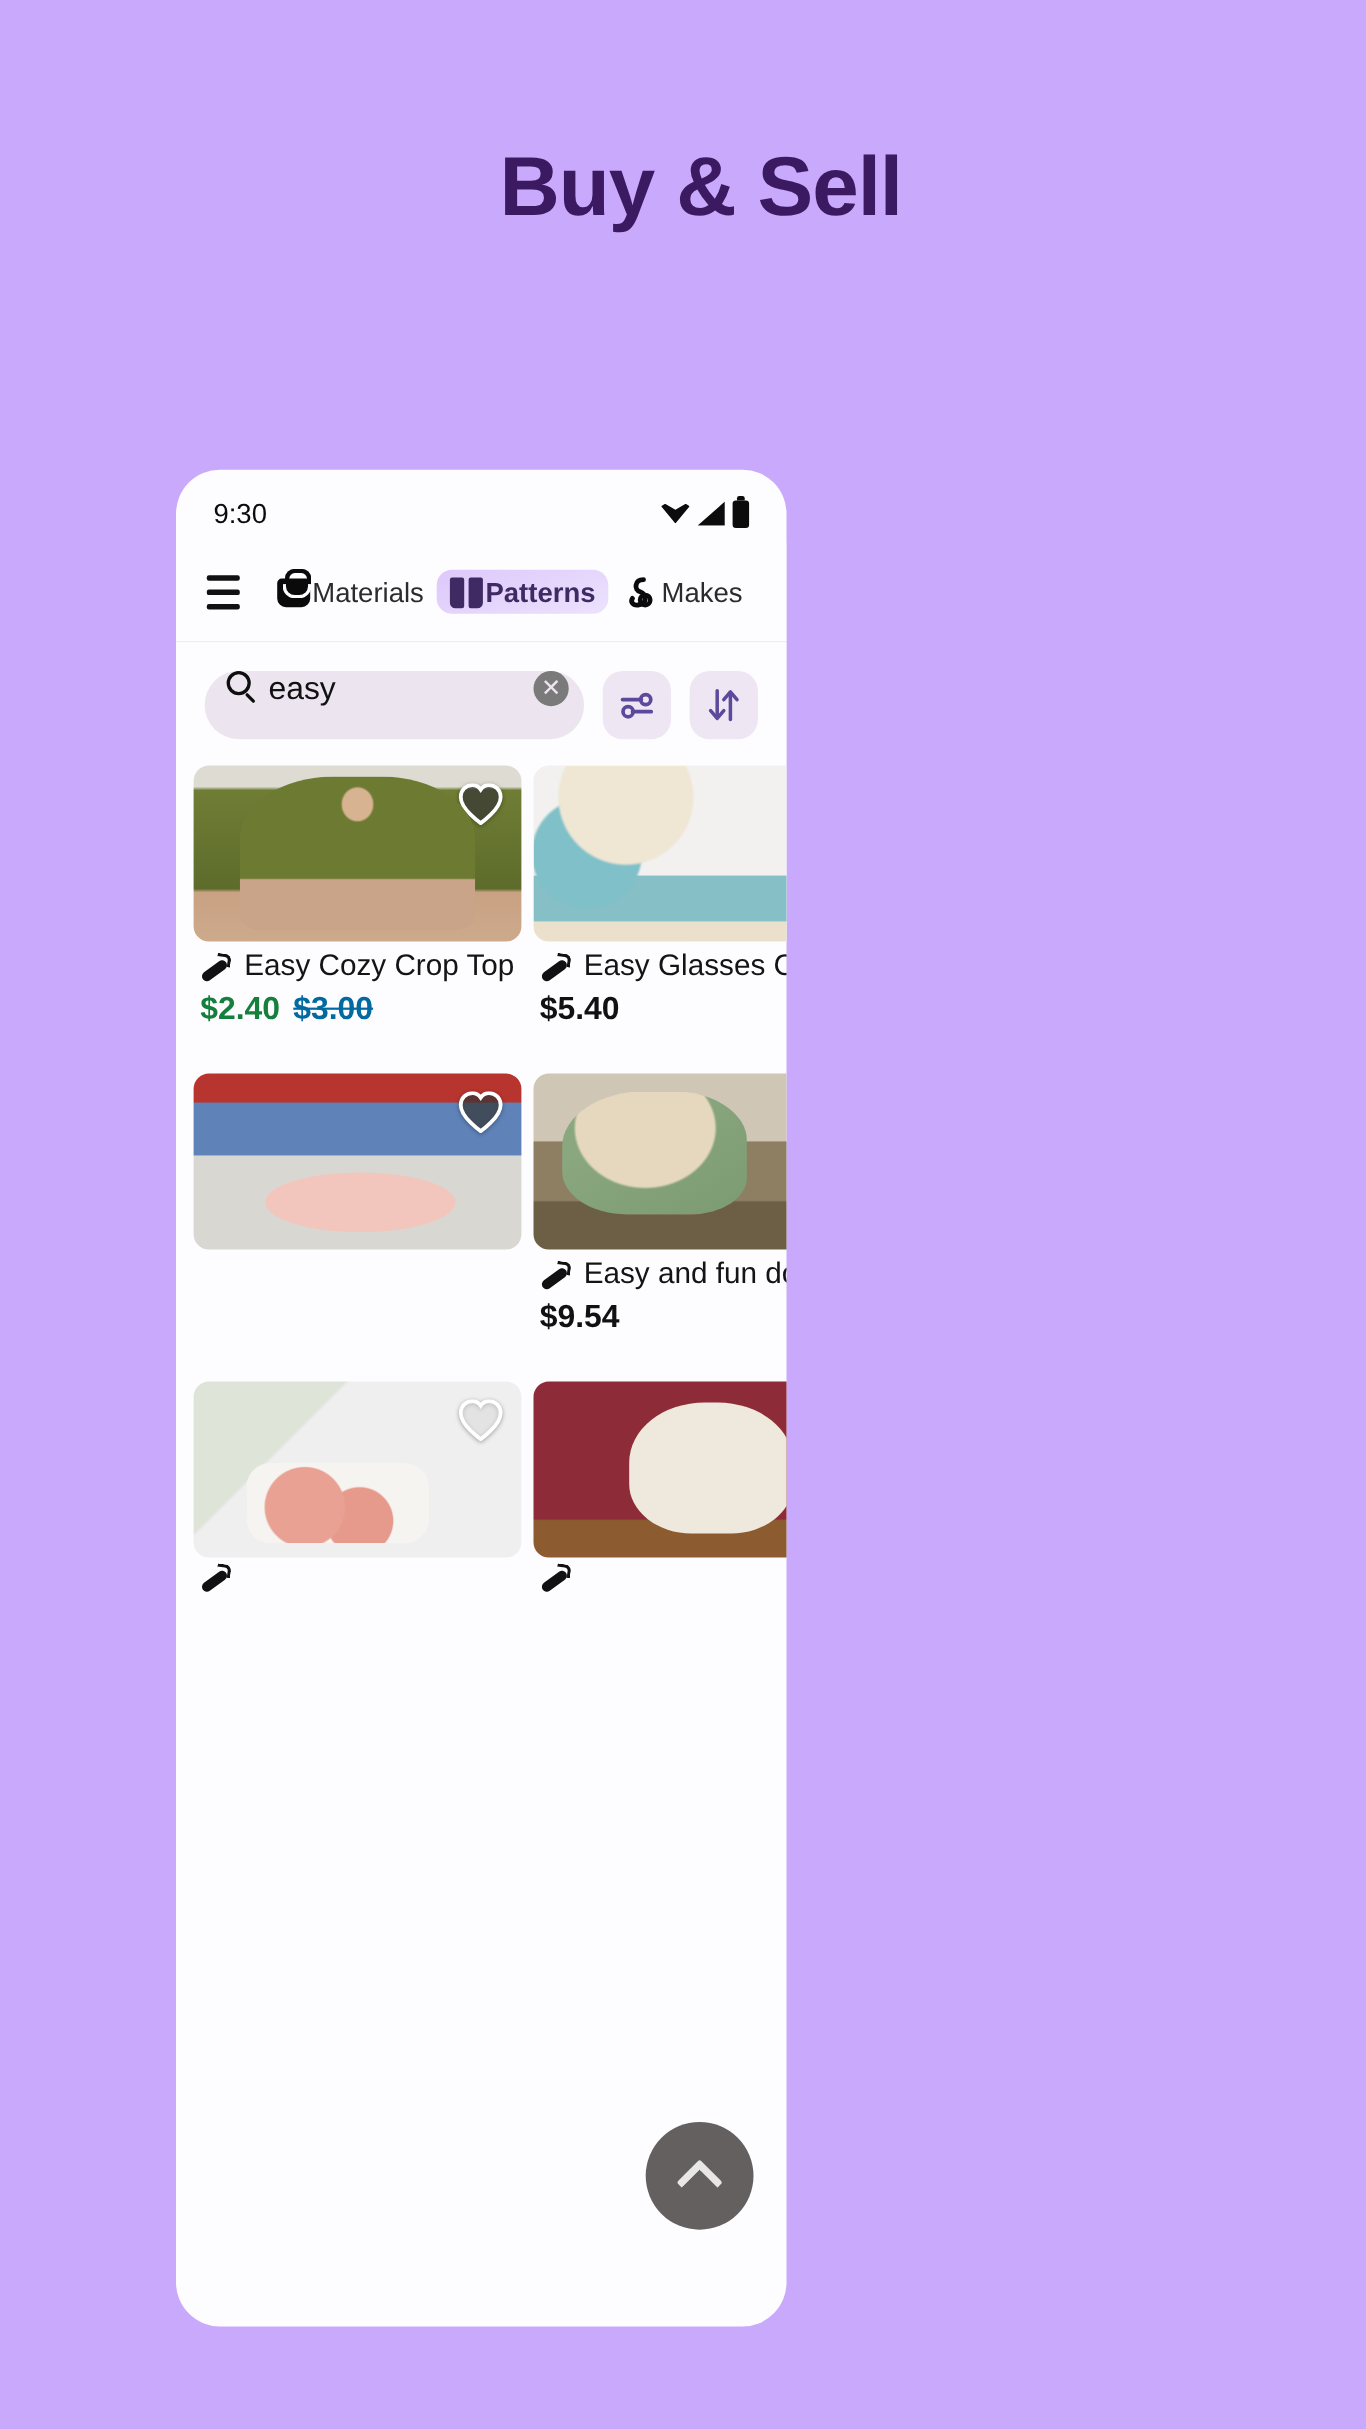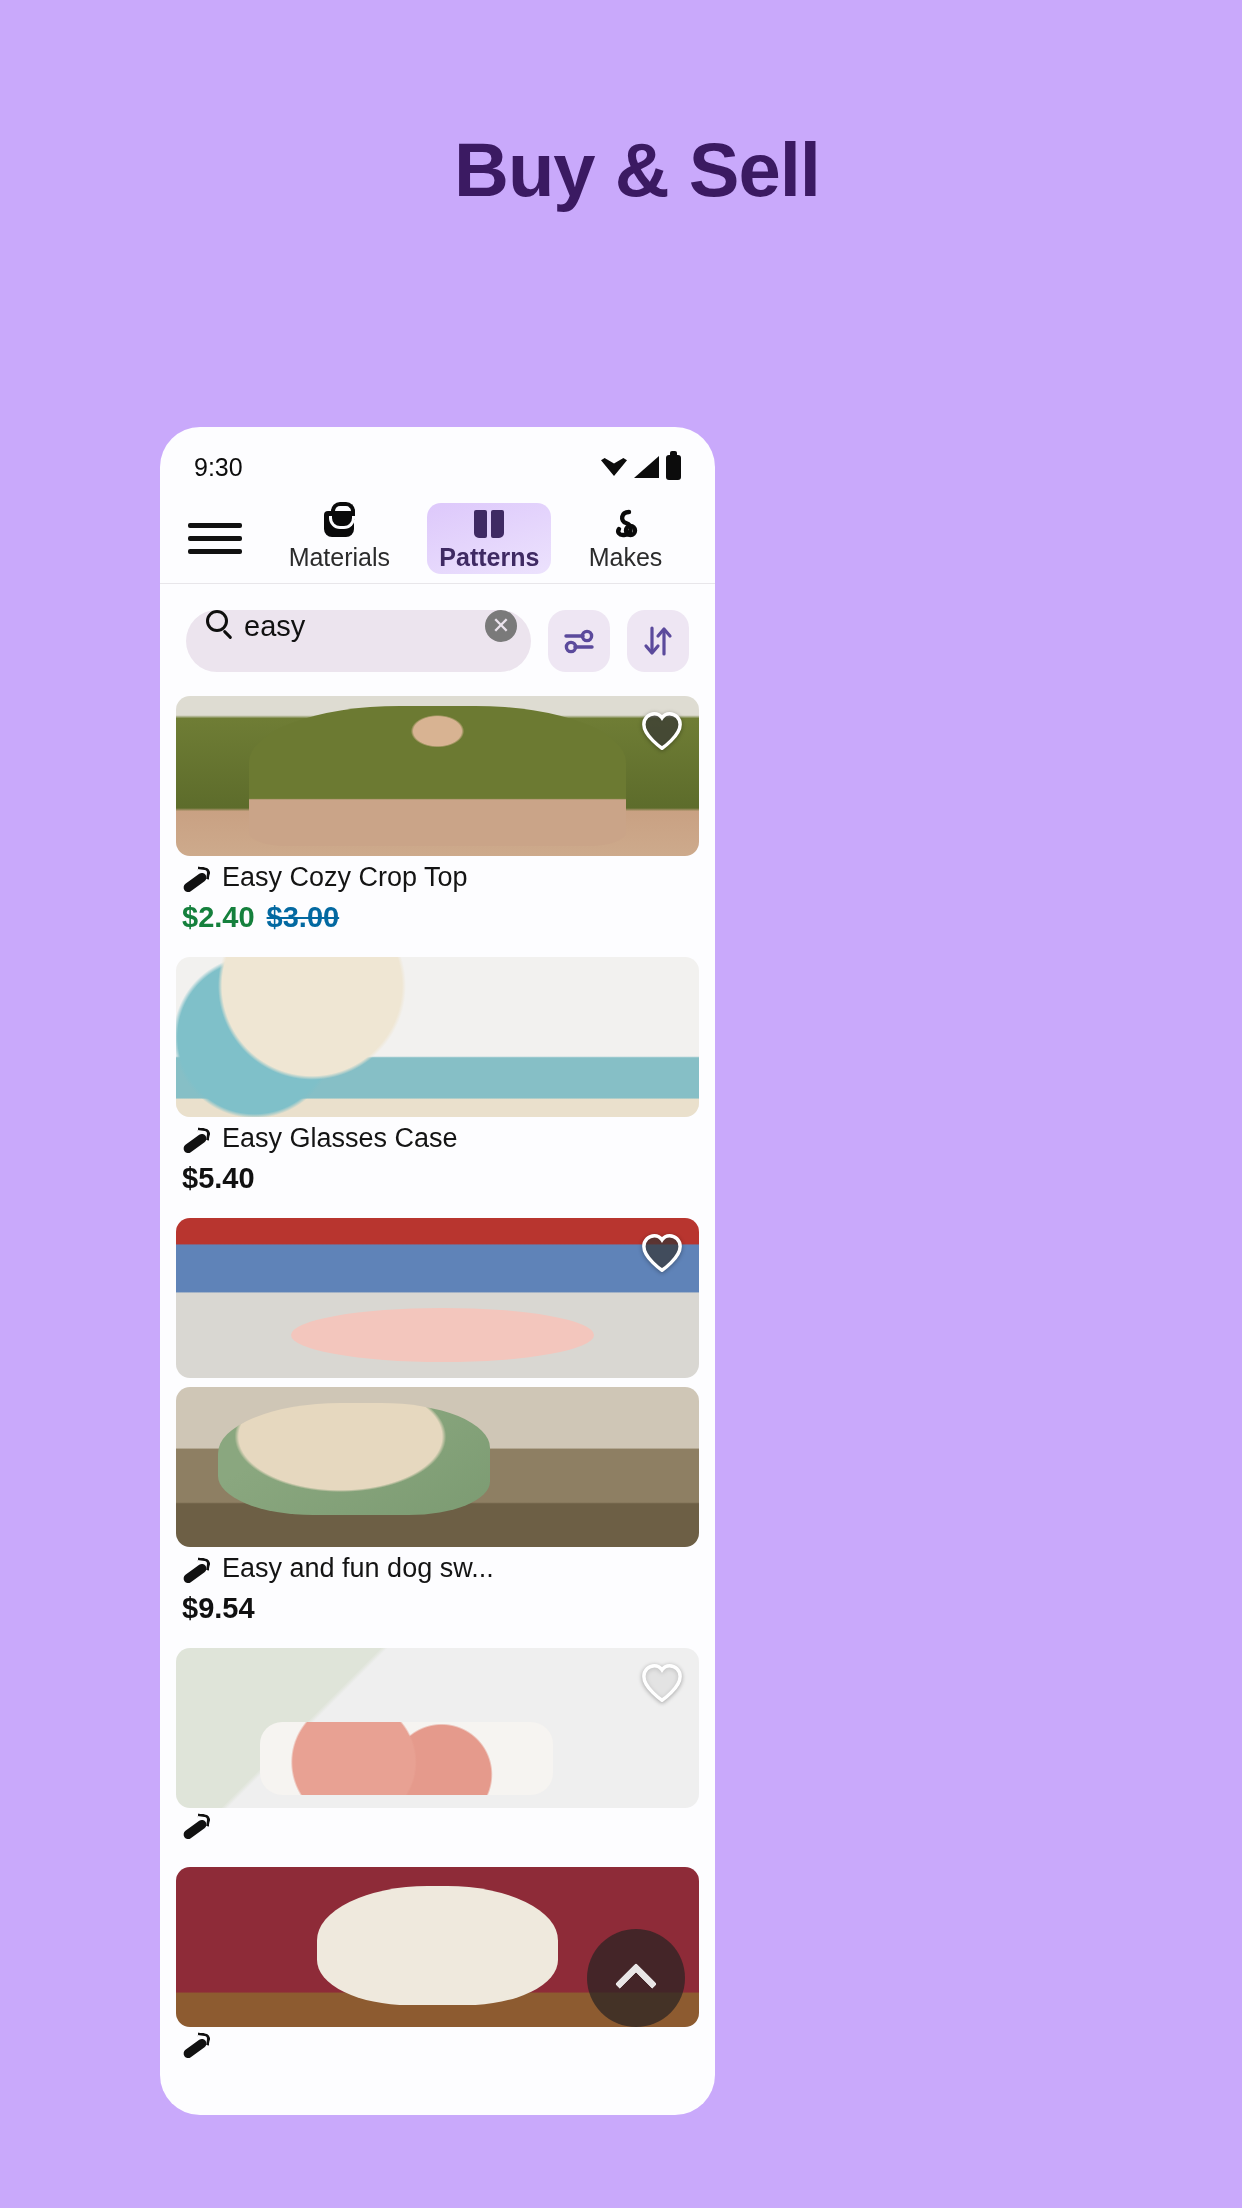--- a/index.html
+++ b/index.html
@@ -65,21 +65,21 @@
     display: flex; align-items: center;
     padding: 0 28px;
     border-bottom: 1px solid #e8e6ea;
     background: #fdfdff;
   }
   .hamburger { width: 54px; display: flex; flex-direction: column; gap: 8px; cursor: pointer; }
   .hamburger span { display: block; height: 5px; background: #111; border-radius: 2px; }
 
   .tabs { flex: 1; display: flex; justify-content: space-around; align-items: flex-start; padding-left: 22px; }
   .tab {
-    display: flex; flex-direction: column; align-items: center;
+    display: flex; flex-direction: row; align-items: center;
     gap: 2px; padding: 4px 12px 2px 12px; border-radius: 14px;
     min-width: 96px;
   }
   .tab.active { background: linear-gradient(160deg, #ddc8fb, #ece2fd); }
   .tab-icon { height: 34px; display: flex; align-items: center; justify-content: center; }
   .tab-label { font-size: 25px; color: #2b2b2b; }
   .tab.active .tab-label { color: #3f2a63; font-weight: 600; }
 
   
   .bag {
@@ -134,22 +134,22 @@
     font-size: 22px; line-height: 1; flex: none; cursor: pointer;
   }
   .icon-btn {
     width: 62px; height: 62px; border-radius: 18px;
     background: #eee6f3; display: flex;
     align-items: center; justify-content: center; flex: none; cursor: pointer;
   }
 
   
   .grid {
-    display: grid; grid-template-columns: 1fr;
-    gap: 9px 11px; padding: 0 16px;
+    display: grid; grid-template-columns: 1fr 1fr;
+    gap: 28px 11px; padding: 0 16px;
   }
   .card { position: relative; }
   .thumb {
     width: 100%; height: 160px; border-radius: 14px;
     position: relative; overflow: hidden;
   }
   .heart {
     position: absolute; top: 16px; right: 16px;
     width: 42px; height: 38px; cursor: pointer;
     filter: drop-shadow(0 1px 2px rgba(0,0,0,.35));

